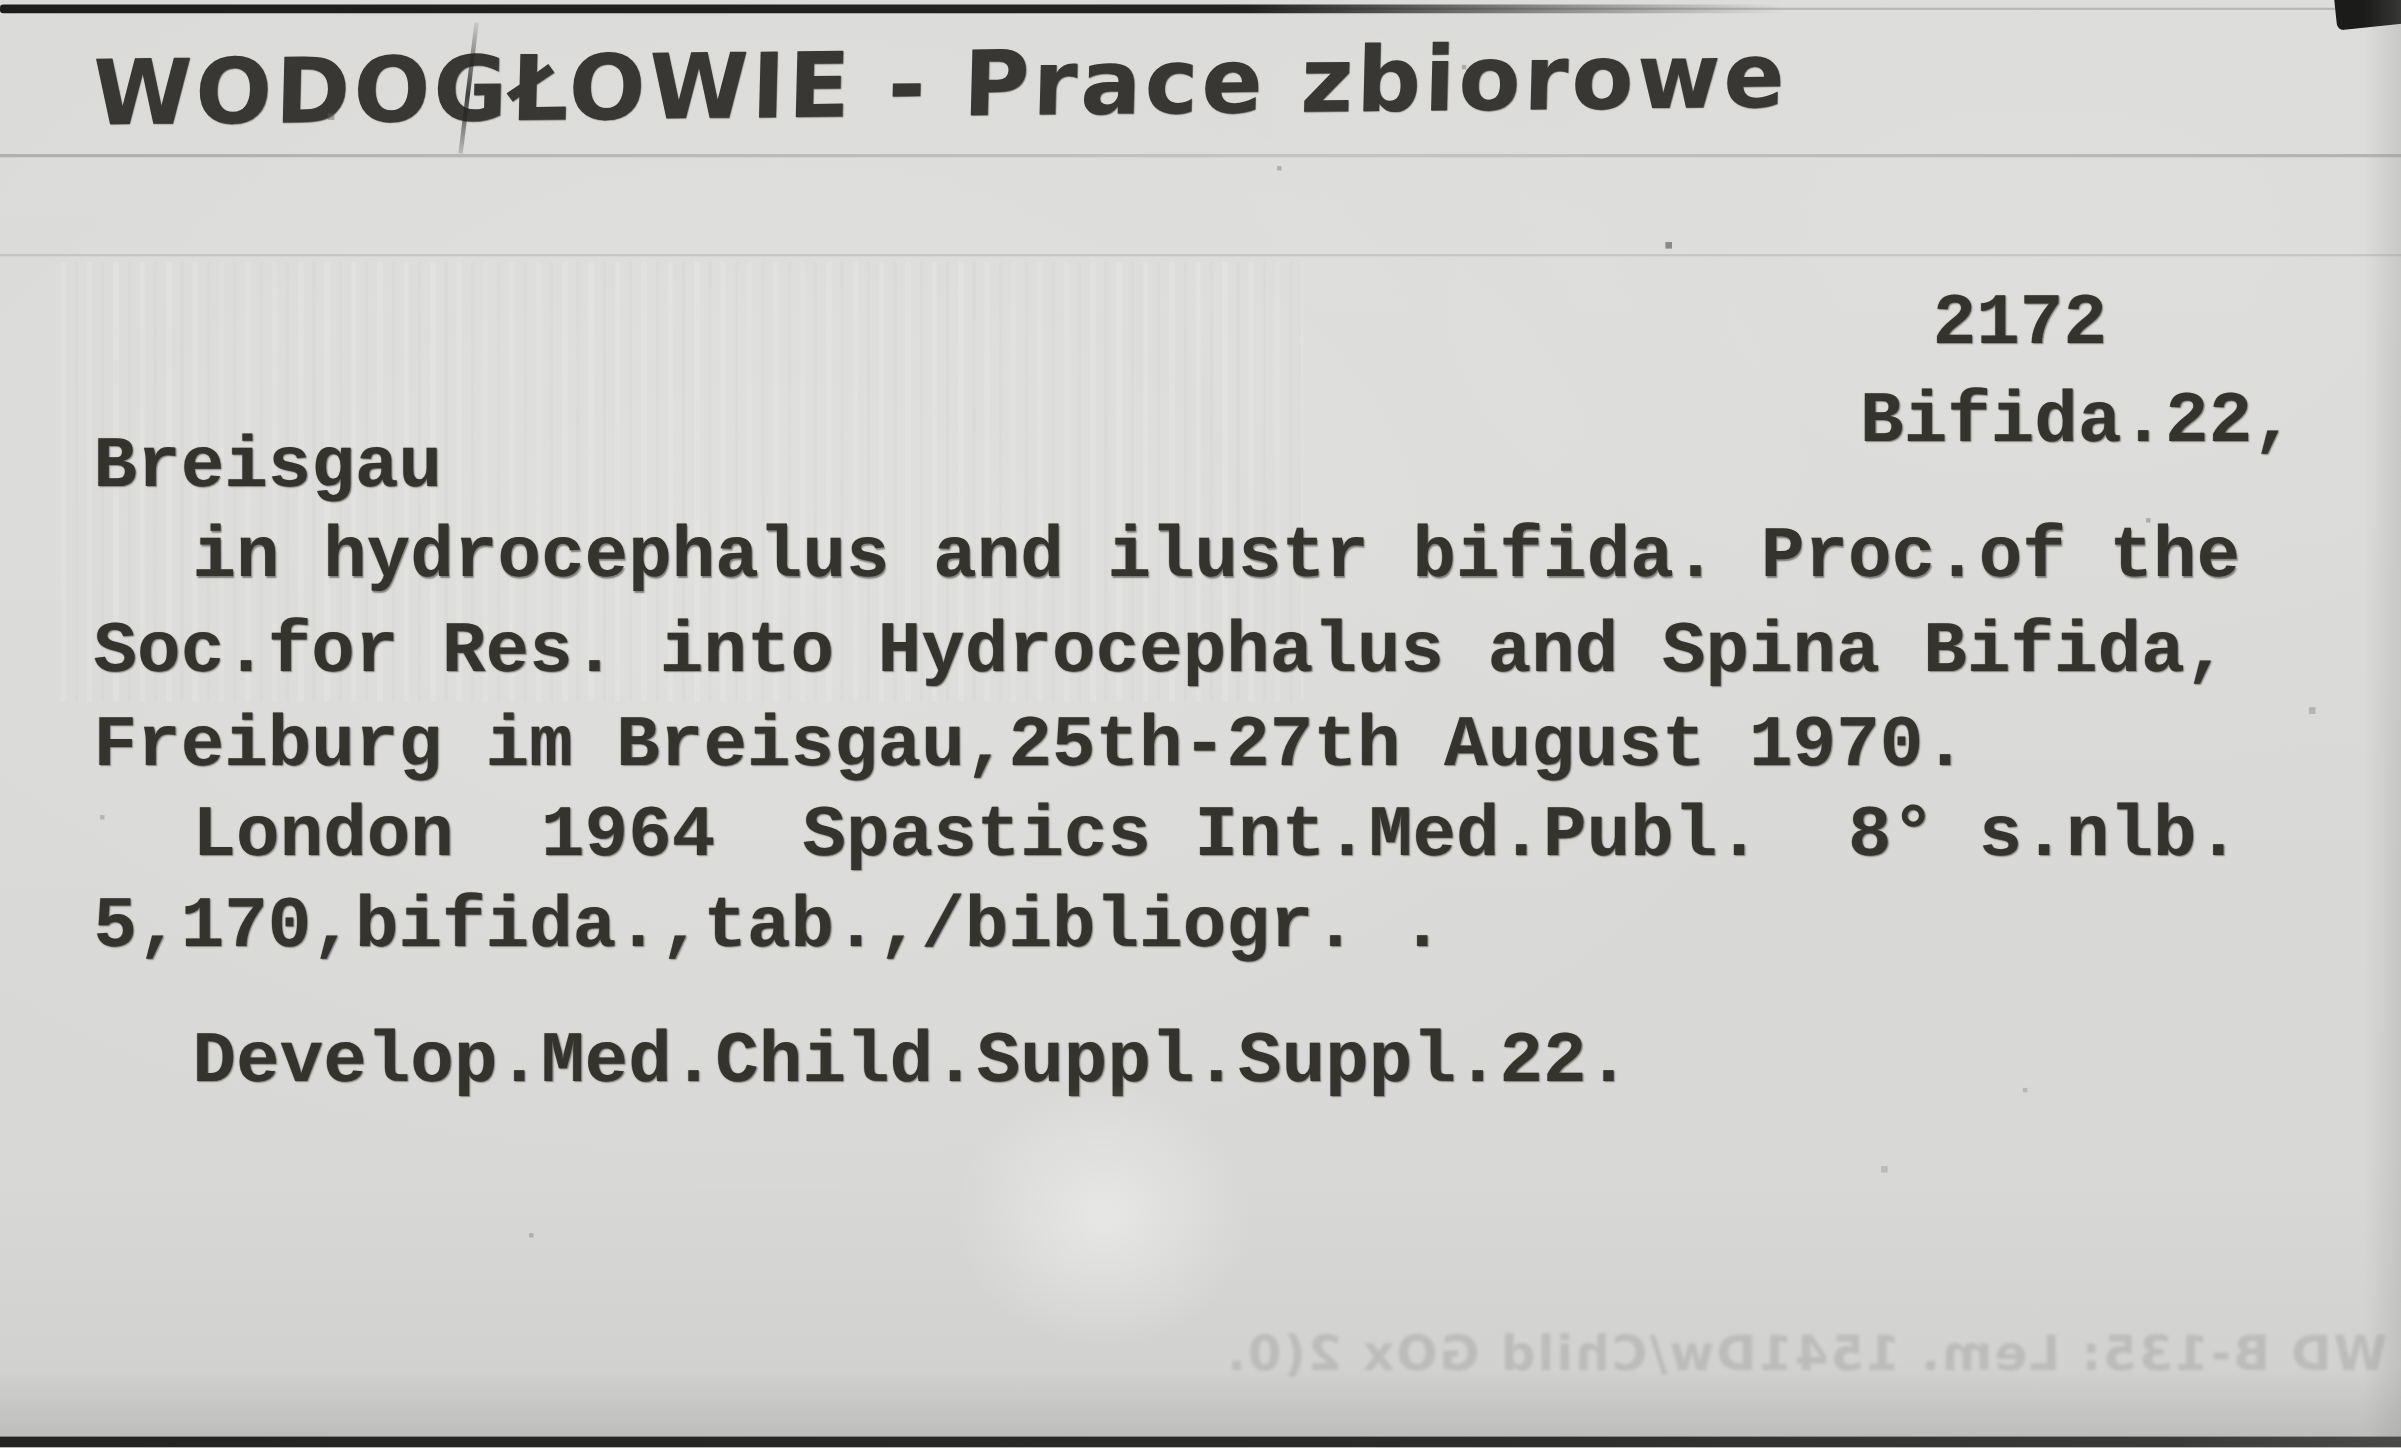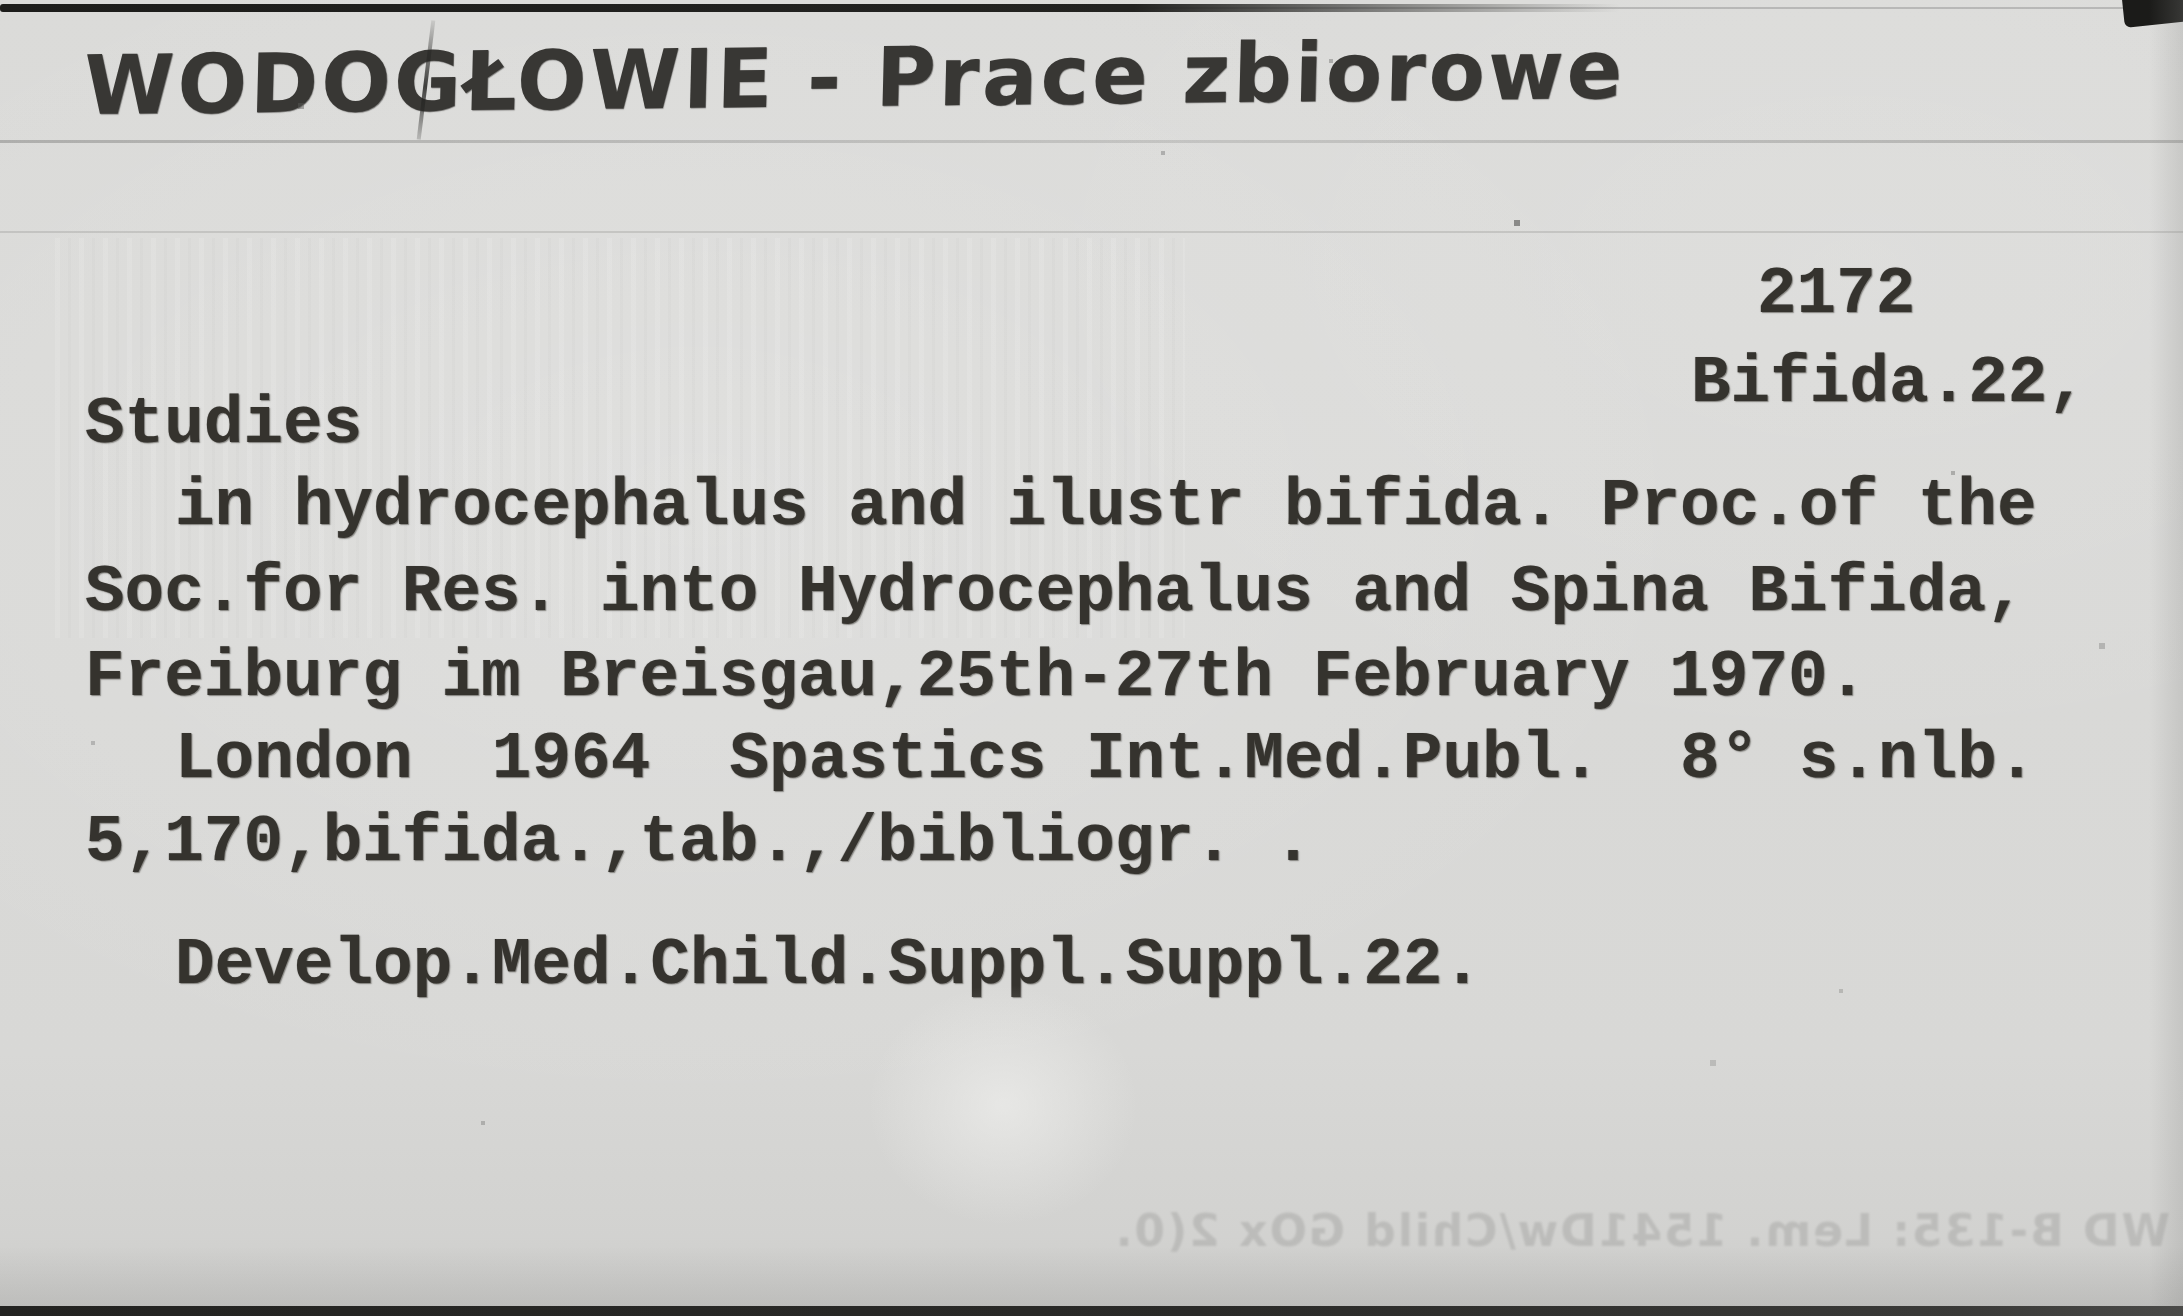--- a/index.html
+++ b/index.html
@@ -144,24 +144,24 @@
 
   <div class="rule rule-1"></div>
   <div class="rule rule-2"></div>
   <div class="scratch"></div>
 
   <div class="streaks"></div>
 
   <div class="t t-num">2172</div>
   <div class="t t-suppl">Bifida.22,</div>
 
-  <div class="t t-lead">Studies</div>
+  <div class="t t-lead">Breisgau</div>
   <div class="t t-b0">in hydrocephalus and ilustr bifida. Proc.of the</div>
   <div class="t t-b1">Soc.for Res. into Hydrocephalus and Spina Bifida,</div>
-  <div class="t t-b2">Freiburg im Breisgau,25th-27th February 1970.</div>
+  <div class="t t-b2">Freiburg im Breisgau,25th-27th August 1970.</div>
 
   <div class="t t-i0">London  1964  Spastics Int.Med.Publ.  8° s.nlb.</div>
   <div class="t t-i1">5,170,bifida.,tab.,/bibliogr. .</div>
 
   <div class="t t-series">Develop.Med.Child.Suppl.Suppl.22.</div>
 
   <div class="smudge"></div>
   <div class="specks"></div>
 
   <div class="bleed">WD B-135: Lem. 1541Dw/Child GOx 2(0.</div>

